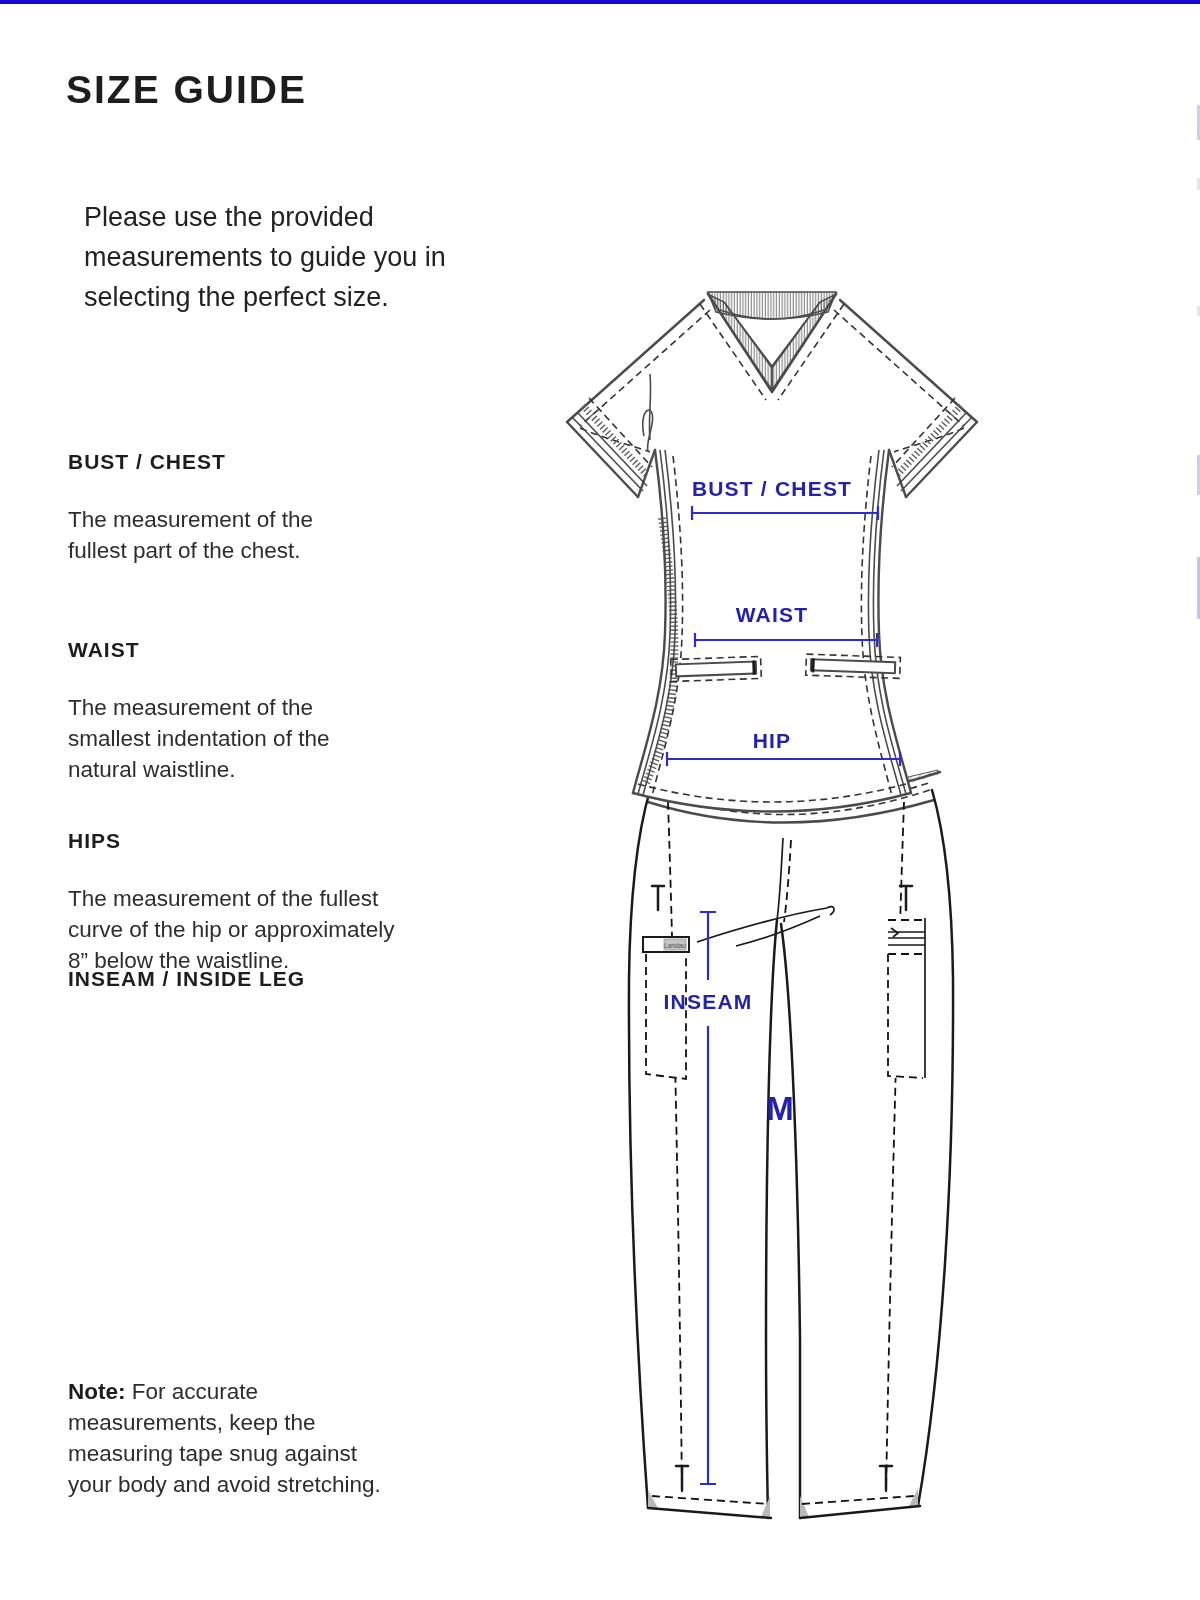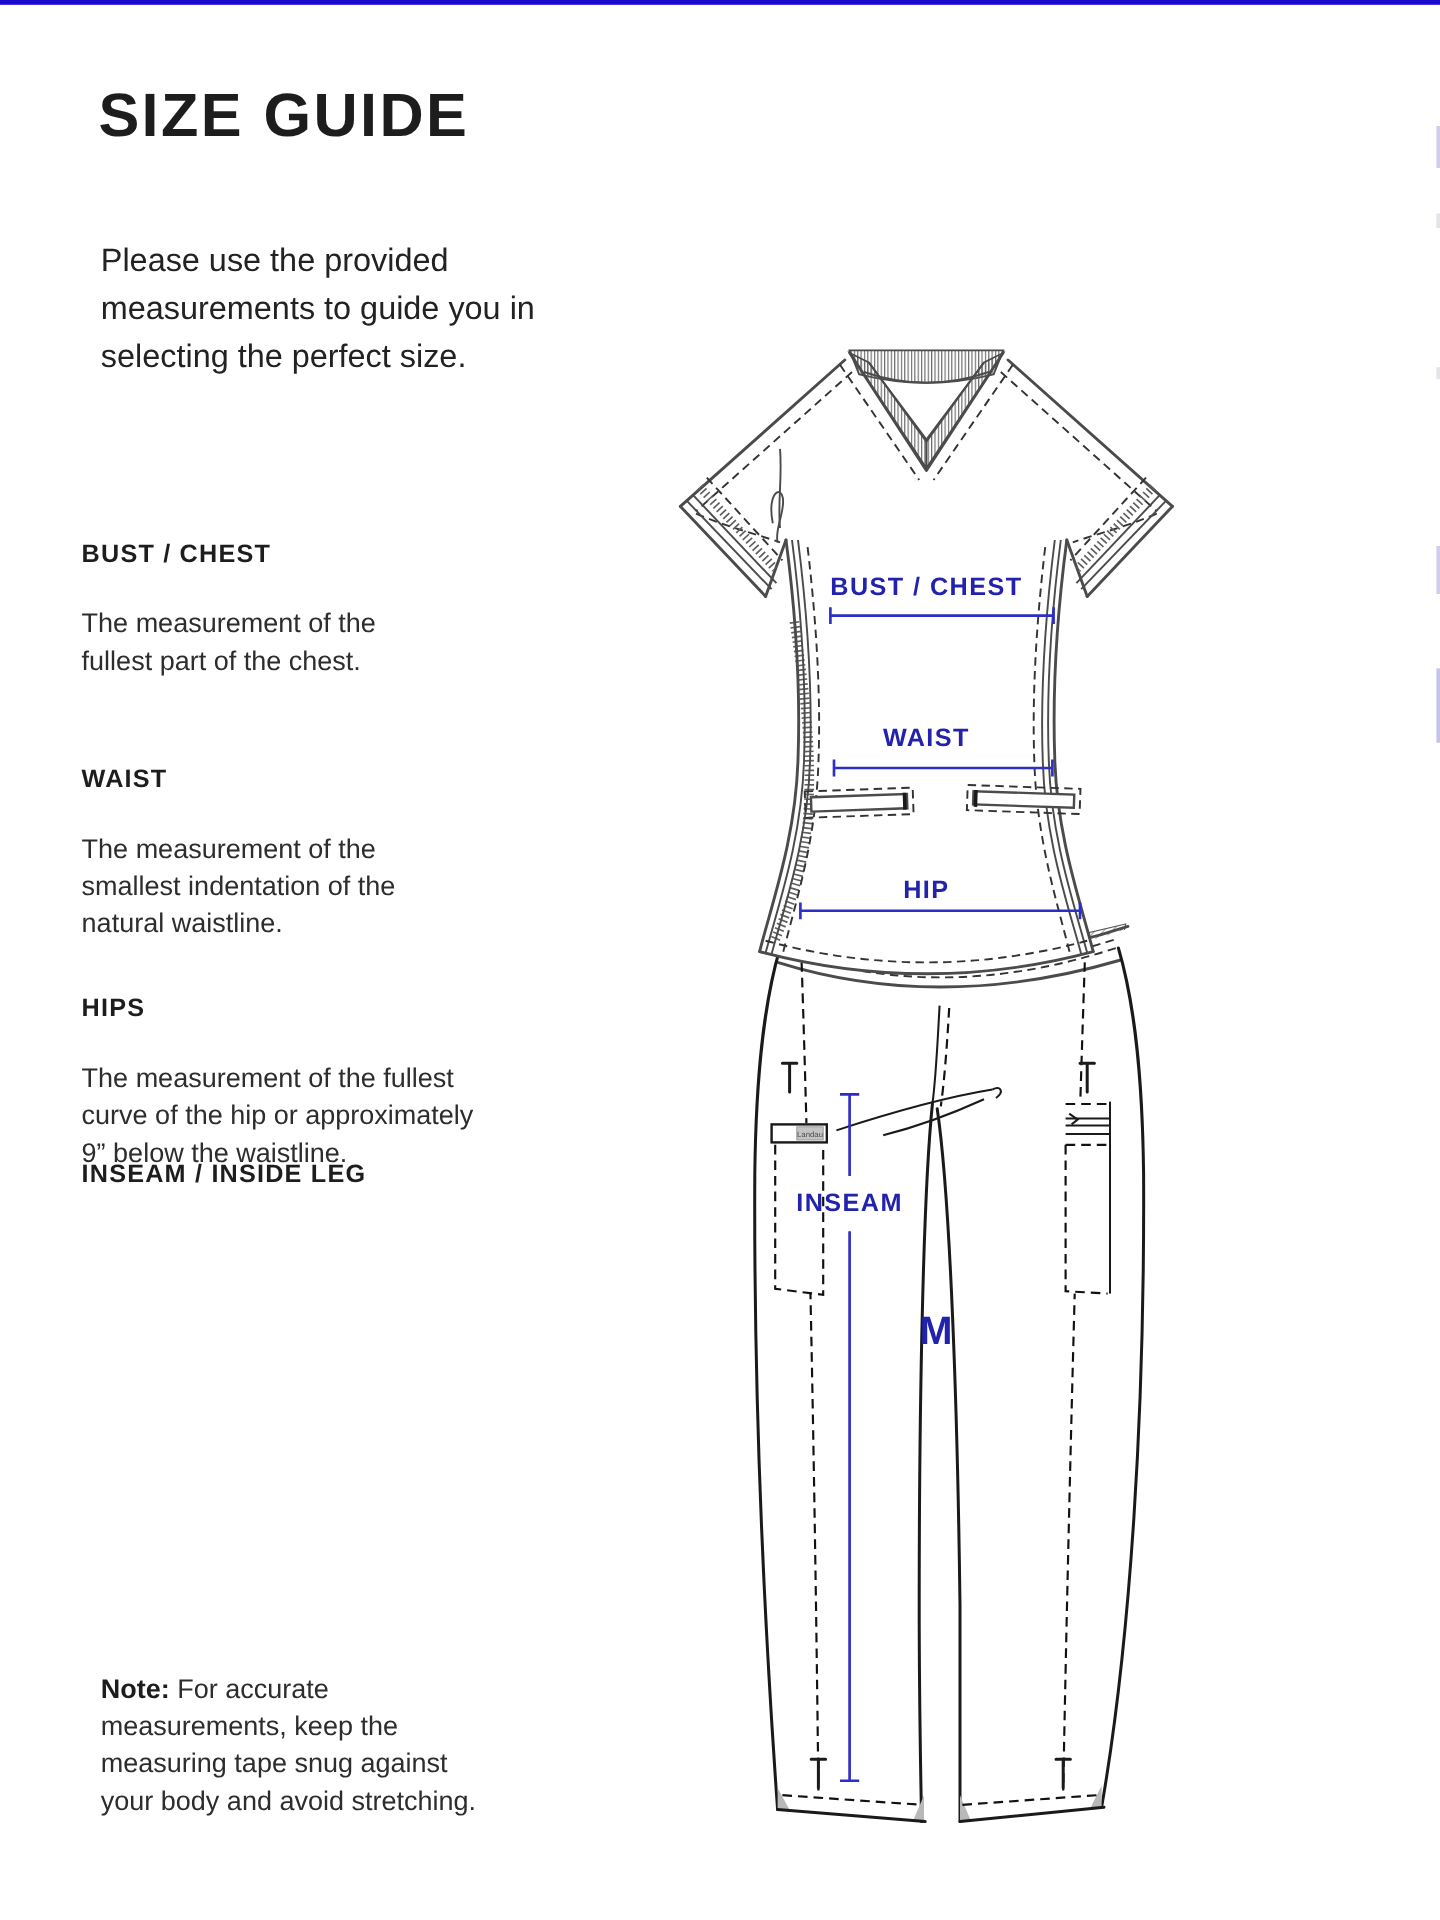--- a/index.html
+++ b/index.html
@@ -4,36 +4,36 @@
 <style>
   html,body{margin:0;padding:0;}
   body{
     width:1200px;height:1600px;position:relative;overflow:hidden;
     background:#ffffff;
     font-family:"Liberation Sans","DejaVu Sans",sans-serif;
     color:#2d2d2d;
   }
   .top-bar{position:absolute;left:0;top:0;width:1200px;height:4px;background:#1a0ace;}
   .page-title{
-    position:absolute;left:82px;top:70px;margin:0;
-    font-size:51px;line-height:1;font-weight:bold;letter-spacing:2px;color:#1d1d1d;
+    position:absolute;left:66px;top:70px;margin:0;
+    font-size:39px;line-height:1;font-weight:bold;letter-spacing:2px;color:#1d1d1d;
   }
   .intro{
     position:absolute;left:68px;top:181px;margin:16px;
     font-size:27px;line-height:40px;color:#222;white-space:pre-line;
   }
   .section{position:absolute;left:68px;width:440px;}
   .section-heading{
     margin:0;font-size:21px;font-weight:bold;letter-spacing:1px;color:#1d1d1d;line-height:24px;
   }
   .section-body{
     margin:30px 0 0 0;font-size:22.5px;line-height:31px;color:#2d2d2d;white-space:pre-line;
   }
   .note{
-    position:absolute;left:68px;top:1376px;width:440px;margin:16px;
+    position:absolute;left:68px;top:1376px;width:440px;margin:0;
     font-size:22.5px;line-height:31px;color:#2d2d2d;white-space:pre-line;
   }
   .note .note-label{font-weight:bold;color:#1d1d1d;}
   .diagram{position:absolute;left:540px;top:278px;width:470px;height:1270px;}
   .edge-artifact{position:absolute;right:0;width:3px;}
   .edge-a1{top:105px;height:35px;background:rgba(150,145,220,0.45);}
   .edge-a2{top:455px;height:40px;background:rgba(150,145,220,0.45);}
   .edge-a3{top:557px;height:62px;background:rgba(150,145,220,0.55);}
   .edge-a4{top:178px;height:12px;background:rgba(185,185,200,0.4);}
   .edge-a5{top:306px;height:10px;background:rgba(185,185,200,0.4);}
@@ -80,21 +80,21 @@
   <h2 class="section-heading">WAIST</h2>
   <p class="section-body">The measurement of the
 smallest indentation of the
 natural waistline.</p>
 </div>
 
 <div class="section" style="top:829px;">
   <h2 class="section-heading">HIPS</h2>
   <p class="section-body">The measurement of the fullest
 curve of the hip or approximately
-9” below the waistline.</p>
+8” below the waistline.</p>
 </div>
 
 <div class="section" style="top:967px;">
   <h2 class="section-heading">INSEAM / INSIDE LEG</h2>
 </div>
 
 <p class="note"><span class="note-label">Note:</span><span> For accurate
 measurements, keep the
 measuring tape snug against
 your body and avoid stretching.</span></p>

